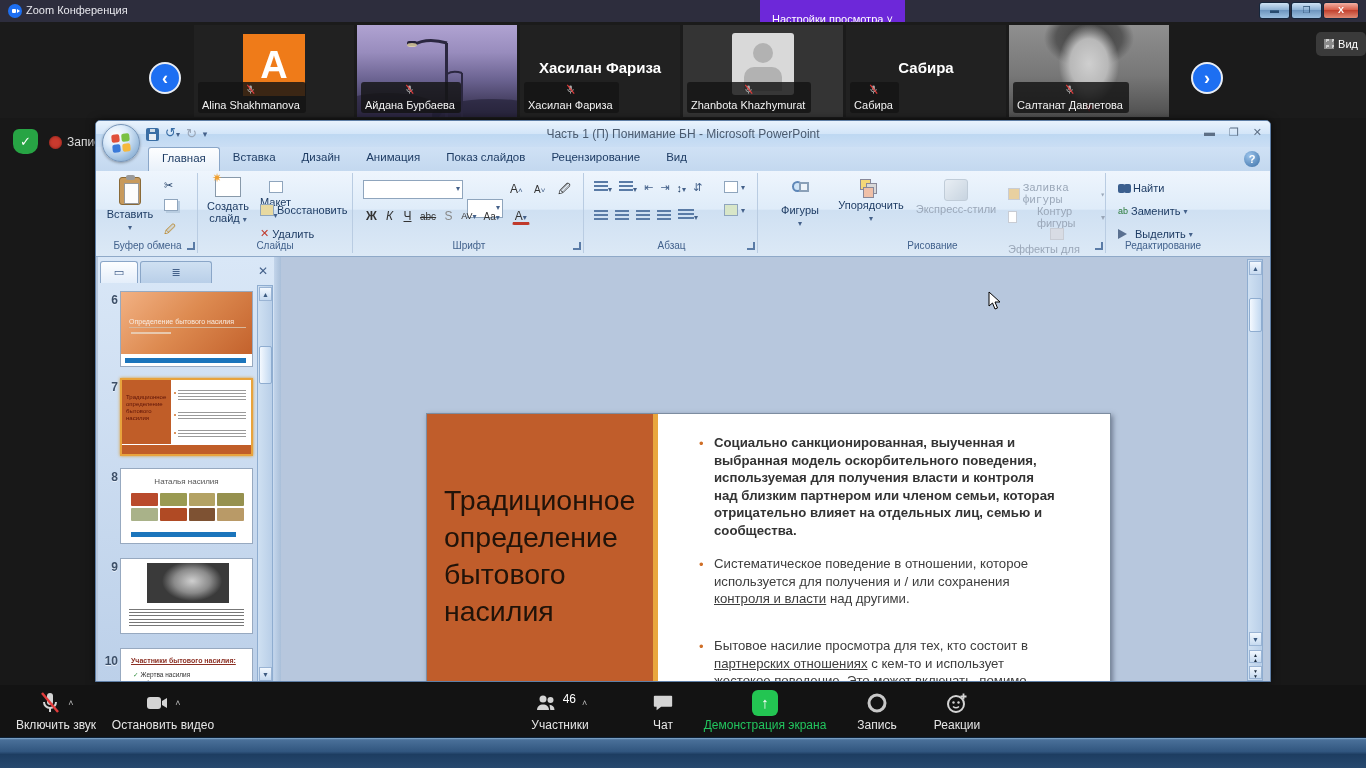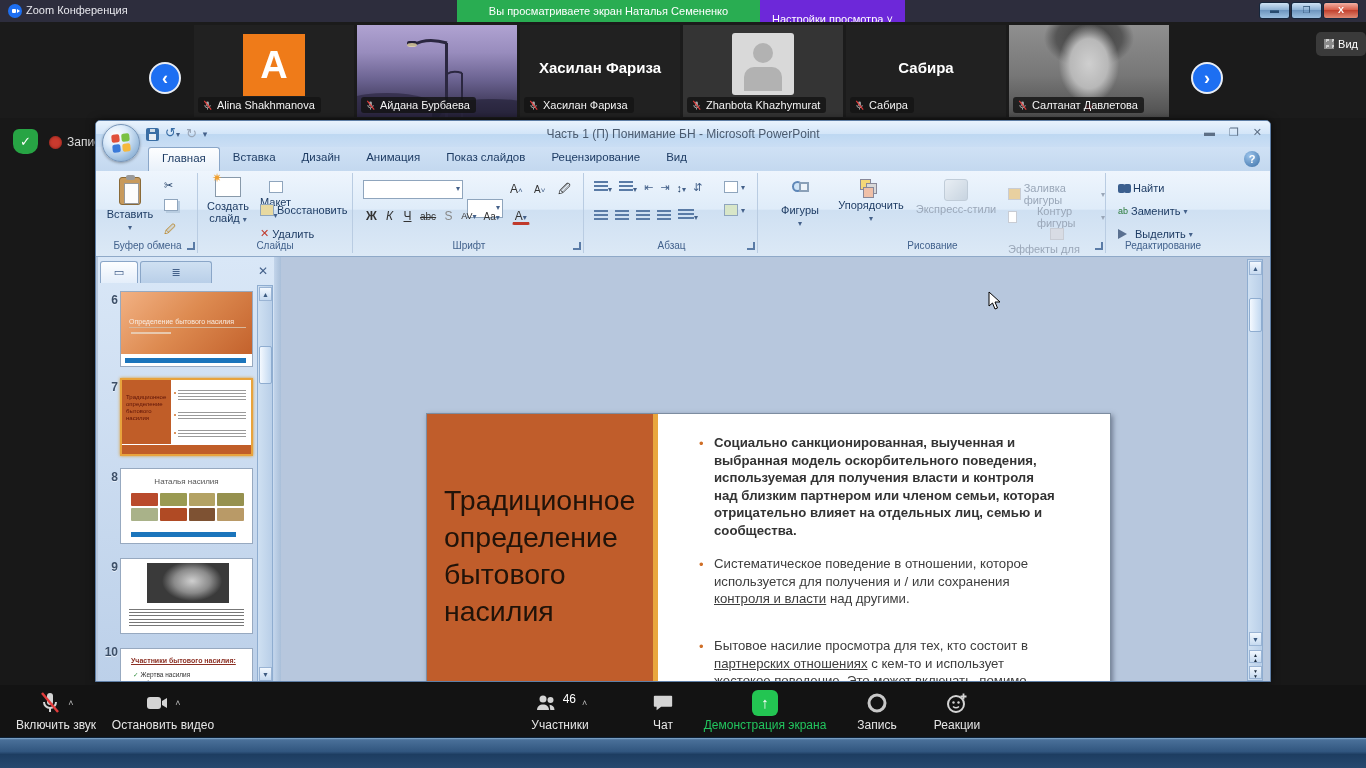--- a/index.html
+++ b/index.html
@@ -20,21 +20,21 @@
                  font-size:11px;line-height:22px;}
   .winbtn{top:2px;width:31px;height:17px;border:1px solid #15263c;border-radius:3px;
           background:linear-gradient(180deg,#cfe2f4 0%,#8fb2d4 45%,#6e96bf 50%,#9cc0e0 100%);
           color:#274b6e;font-size:9px;text-align:center;line-height:15px;font-weight:bold;}
   .winbtn.close{background:linear-gradient(180deg,#f3b0a4 0%,#d9604c 45%,#c24330 50%,#e08a74 100%);color:#fff;}
 
   
   #strip{left:0;top:22px;width:1366px;height:96px;background:#1b1b1b;}
   .tile{top:3px;width:160px;height:92px;background:#212121;overflow:hidden;}
   .namelabel{position:absolute;left:4px;bottom:4px;background:rgba(20,20,20,.82);border-radius:3px;
-             padding:2px 6px 2px 4px;color:#f2f2f2;font-size:11px;display:flex;align-items:center;gap:4px;white-space:nowrap;}
+             padding:2px 6px 2px 4px;color:#f2f2f2;font-size:11px;display:flex;align-items:center;gap:4px;white-space:nowrap;flex-direction:column;}
   .avatar-sq{position:absolute;left:50%;top:44%;transform:translate(-50%,-50%);width:62px;height:62px;}
   .center-name{position:absolute;left:0;right:0;top:34px;text-align:center;color:#fff;font-size:15px;font-weight:bold;}
   .nav-circle{top:40px;width:32px;height:32px;border-radius:50%;background:#1d6ff2;border:2px solid #e8edf5;
               color:#fff;font-size:18px;font-weight:bold;text-align:center;line-height:28px;}
   #view-btn{left:1316px;top:10px;width:50px;height:24px;background:#3a3a3a;border-radius:5px;color:#fff;
             font-size:11px;display:flex;align-items:center;justify-content:center;gap:4px;}
   .grid-ic{display:inline-block;width:10px;height:10px;
            background:conic-gradient(#cfcfcf 0 25%,transparent 0 0) 0 0/5px 5px,
                       conic-gradient(#cfcfcf 0 25%,transparent 0 0) 6px 0/5px 5px,
                       conic-gradient(#cfcfcf 0 25%,transparent 0 0) 0 6px/5px 5px,
@@ -185,21 +185,20 @@
      border-top:1px solid #0c2036;}
 </style>
 </head>
 <body>
 
 <div id="stage">
 
   <div id="topbar" class="abs">
     <span class="zoom-cam-ic abs"></span>
     <span class="apptitle abs">Zoom Конференция</span>
-    <div id="viewing-banner" class="abs">Вы просматриваете экран Наталья Семененко</div>
     <div id="view-settings" class="abs">Настройки просмотра ˅</div>
     <div class="winbtn abs" style="left:1259px;">▬</div>
     <div class="winbtn abs" style="left:1291px;">❐</div>
     <div class="winbtn close abs" style="left:1323px;width:36px;">X</div>
   </div>
 
   <div id="strip" class="abs">
     <div class="nav-circle abs" style="left:149px;">‹</div>
 
     <div class="tile abs" style="left:194px;">
@@ -442,21 +441,21 @@
             <i style="left:0;top:2px;background:#f5d878;"></i>
               <i style="left:6px;top:6px;background:#d8d8d8;"></i>
               <i style="left:3px;top:10px;background:#f0c0a8;"></i>
           </div>
           <span>Упорядочить</span><br><span class="caret">▾</span>
         </div>
         <div class="bigbtn gray-txt" style="left:152px;width:88px;">
           <div class="bic" style="width:24px;height:22px;margin:2px auto;background:linear-gradient(135deg,#e8eef4,#c8d4e0);border:1px solid #c0ccd8;border-radius:3px;"></div>
           <span>Экспресс-стили</span>
         </div>
-        <div class="smallrow gray-txt" style="left:248px;top:9px;">
+        <div class="smallrow gray-txt" style="left:248px;top:9px;font-family:Liberation Mono, monospace;">
           <span class="mini-ic" style="background:#e8d0a0;border-color:#c8ccd4;"></span>
             <span>Заливка фигуры</span>
             <span class="caret" style="color:#9aa7b8;">▾</span>
         </div>
         <div class="smallrow gray-txt" style="left:248px;top:32px;gap:20px;">
           <span class="mini-ic" style="background:#fff;border-color:#c8ccd4;"></span>
             <span>Контур фигуры</span>
             <span class="caret" style="color:#9aa7b8;">▾</span>
         </div>
         <div class="smallrow gray-txt" style="left:248px;top:55px;flex-direction:column;">
@@ -532,21 +531,21 @@
           </div>
           <div class="t8-bar"></div>
         </div>
 
         <div class="tnum abs" style="top:303px;">9</div>
         <div class="thumb" style="top:301px;height:76px;">
           <div class="t9-photo"></div>
           <div class="t9-txt"></div>
         </div>
 
-        <div class="tnum abs" style="top:388px;">10</div>
+        <div class="tnum abs" style="top:397px;">10</div>
         <div class="thumb" style="top:391px;height:35px;border-bottom:none;">
           <div class="t10-title">Участники бытового насилия:</div>
           <div class="t10-item" style="top:22px;"><span class="chk">✓</span><span>Жертва насилия</span></div>
           <div class="t10-item" style="top:31px;"><span class="chk">✓</span><span>Обидчик (агрессор)</span></div>
         </div>
 
         <div class="vscroll abs" style="left:159px;top:28px;width:16px;height:398px;">
           <div class="sc-arrow" style="top:1px;">▲</div>
           <div class="sc-thumb" style="top:60px;height:38px;"></div>
           <div class="sc-arrow" style="bottom:1px;">▼</div>

